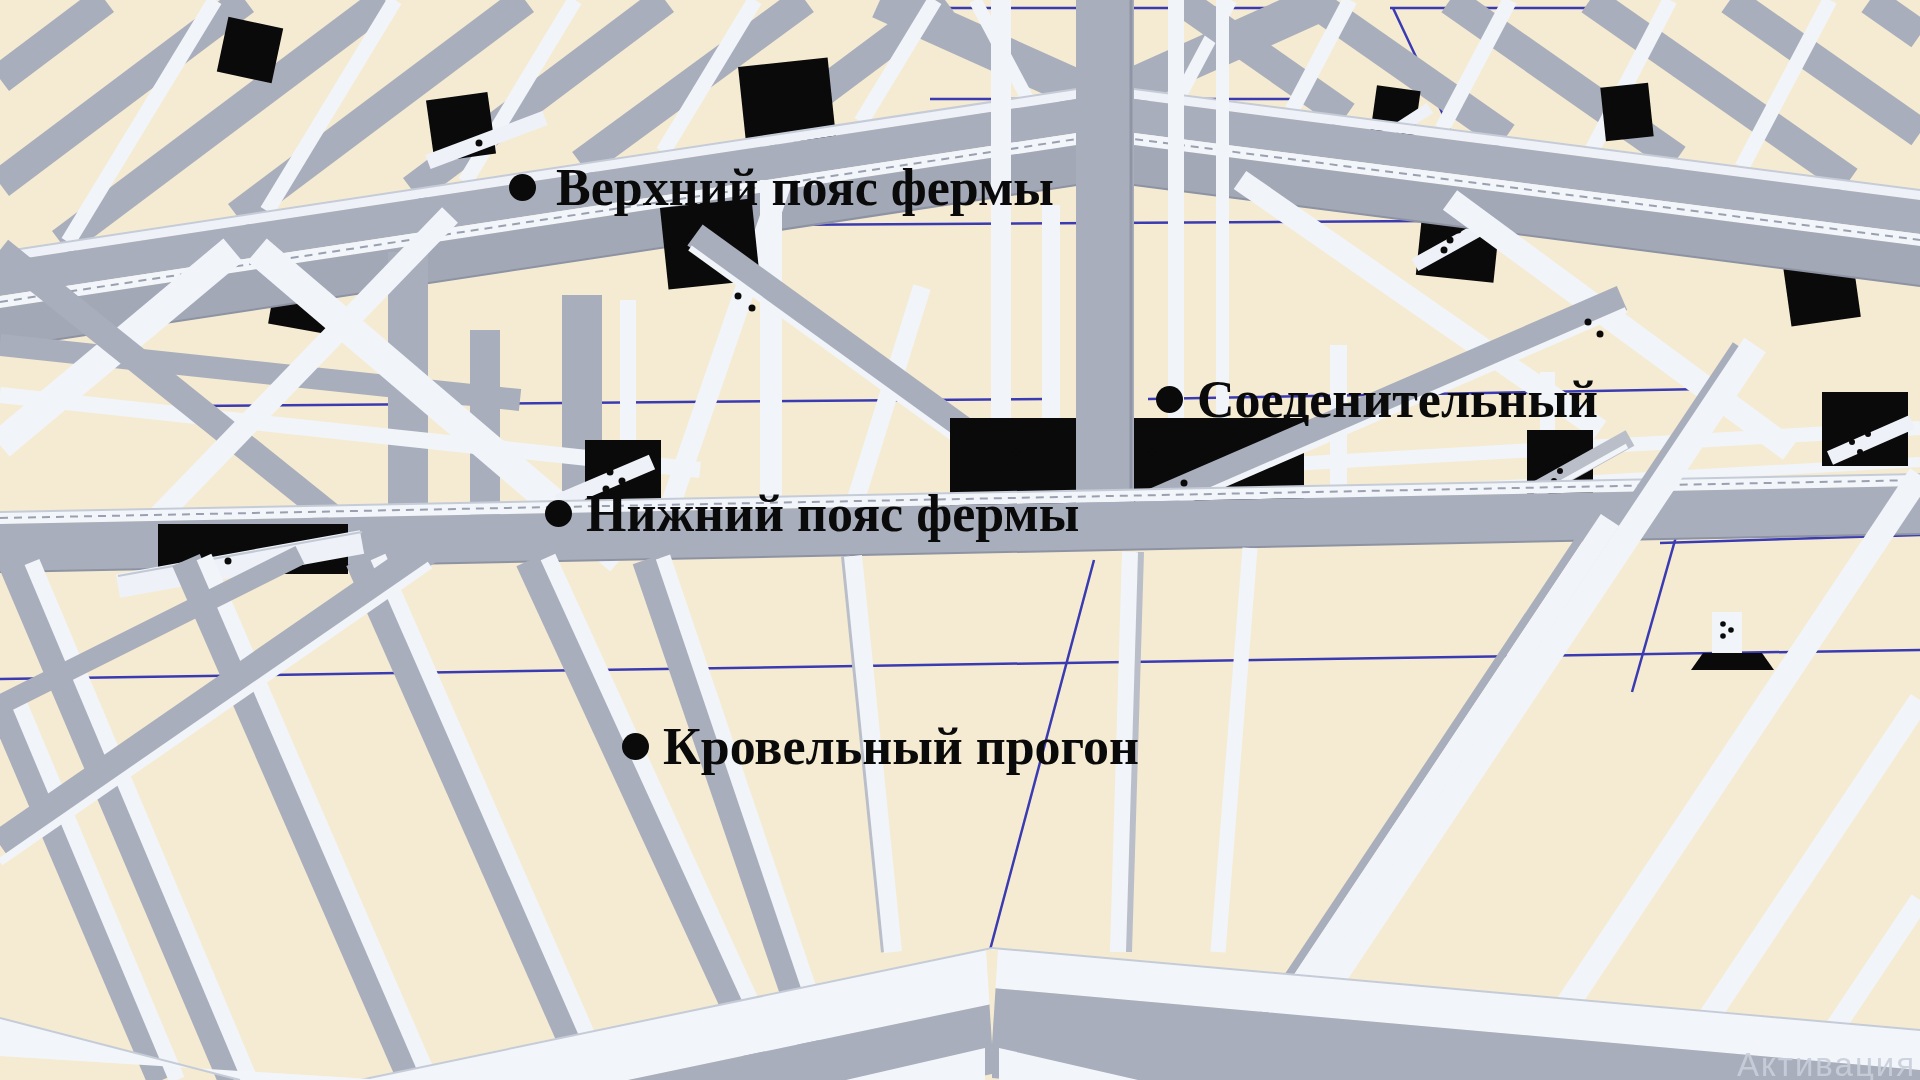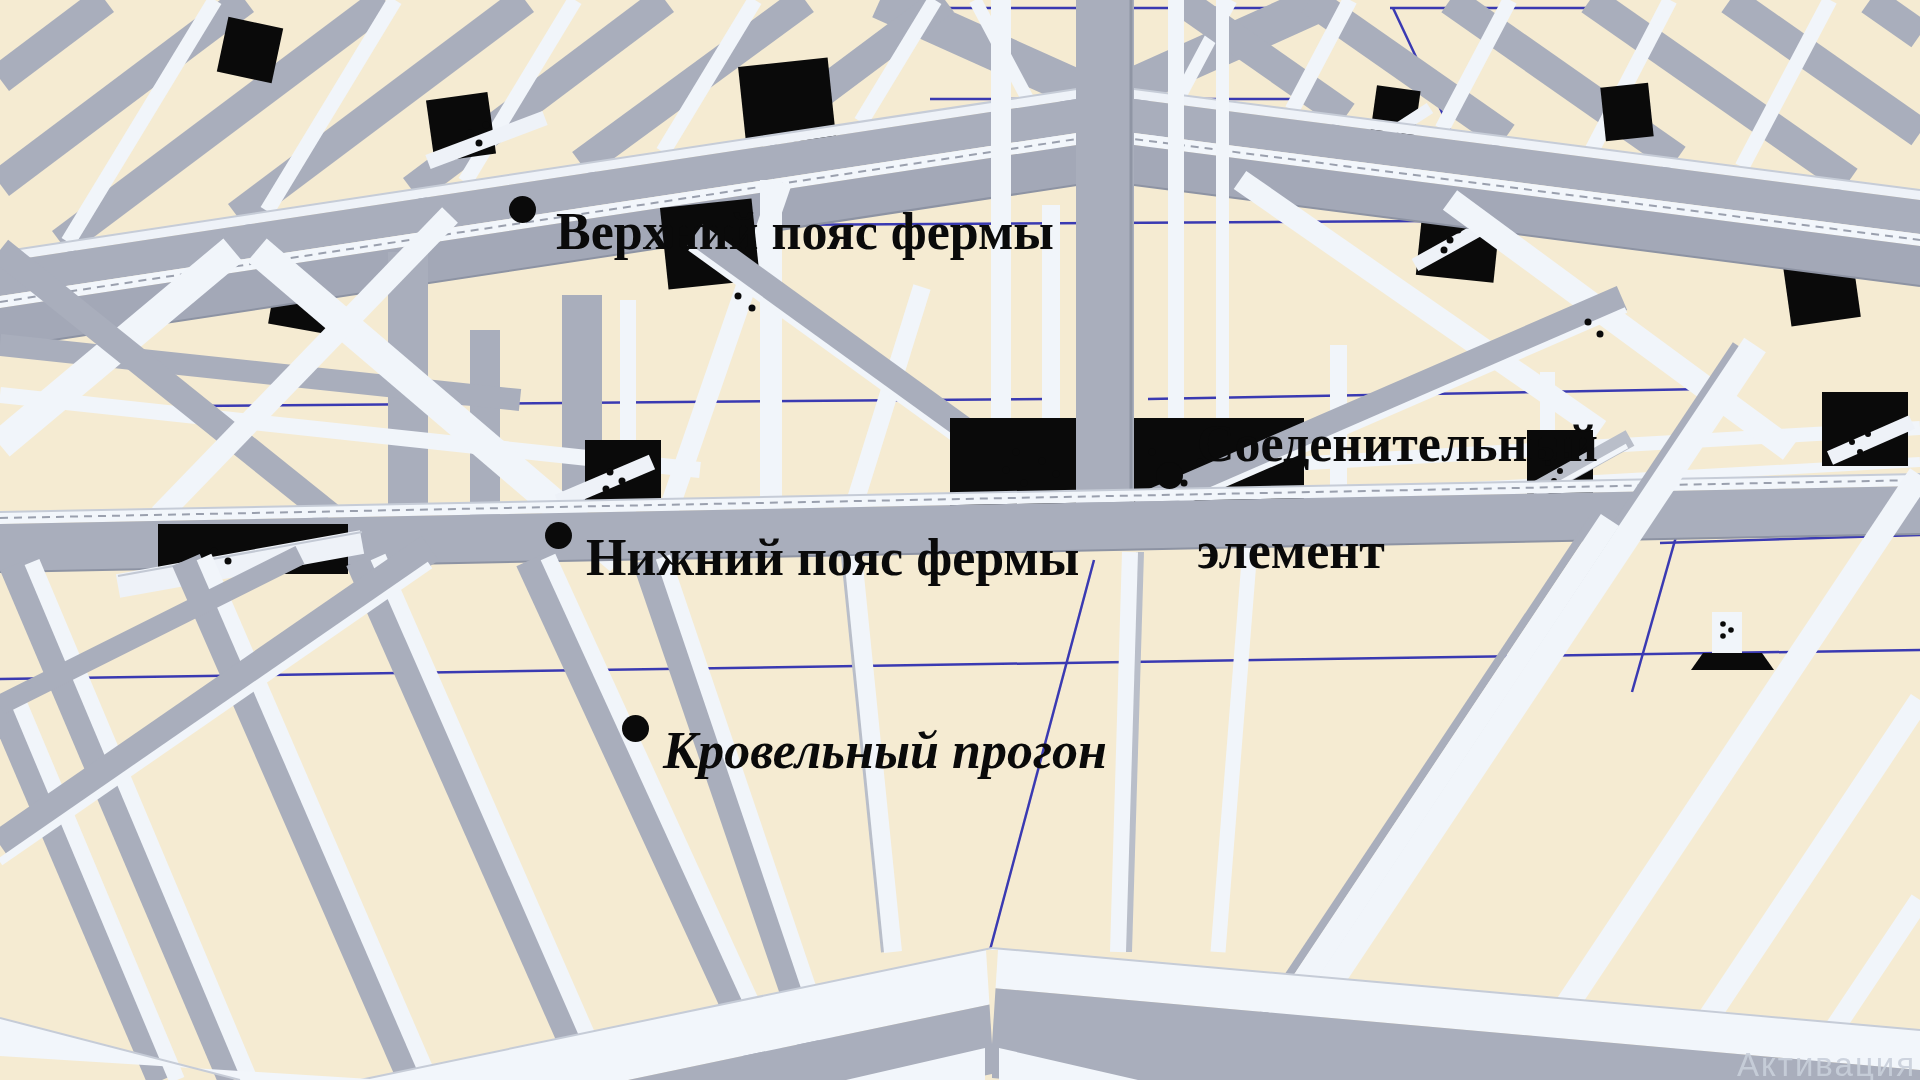--- a/index.html
+++ b/index.html
@@ -2,25 +2,25 @@
 <html><head>
 <meta charset="utf-8">
 <style>
   html,body{margin:0;padding:0;background:#222;}
   #stage{position:relative;width:1920px;height:1080px;overflow:hidden;background:#f5ebd2;}
   #scene{position:absolute;left:0;top:0;}
   .anno{position:absolute;display:flex;align-items:center;
         font-family:"Liberation Serif","DejaVu Serif",serif;font-weight:700;
         font-size:52px;color:#0a0a0a;line-height:1.22;white-space:nowrap;}
   .anno .bullet{width:27px;height:27px;border-radius:50%;background:#0a0a0a;flex:0 0 auto;}
-  .anno .ltext span{display:block;margin-top:44px;}
+  .anno .ltext span{display:block;}
   #anno-upper{left:509px;top:156px;gap:20px;}
   #anno-connector{left:1156px;top:368px;gap:14px;}
   #anno-lower{left:545px;top:482px;gap:14px;}
-  #anno-purlin{left:622px;top:675px;gap:14px;font-style:italic;}
+  #anno-purlin{left:622px;top:715px;gap:14px;}
   #watermark{position:absolute;left:1737px;top:1046px;
         font-family:"Liberation Sans","DejaVu Sans",sans-serif;font-size:33px;
         color:#c9d0db;opacity:.9;letter-spacing:2px;white-space:nowrap;}
 </style>
 </head>
 <body>
 
 <div id="stage">
 <svg id="scene" width="1920" height="1080" viewBox="0 0 1920 1080">
 
@@ -277,21 +277,20 @@
     <span class="bullet"></span>
     <span class="ltext">
         <span>Верхний пояс фермы</span>
       </span>
   </div>
 
   <div class="anno" id="anno-connector">
     <span class="bullet"></span>
     <span class="ltext">
       <span>Соеденительный</span>
-      <span>элемент</span>
     </span>
   </div>
 
   <div class="anno" id="anno-lower">
     <span class="bullet"></span>
     <span class="ltext">
         <span>Нижний пояс фермы</span>
       </span>
   </div>
 

